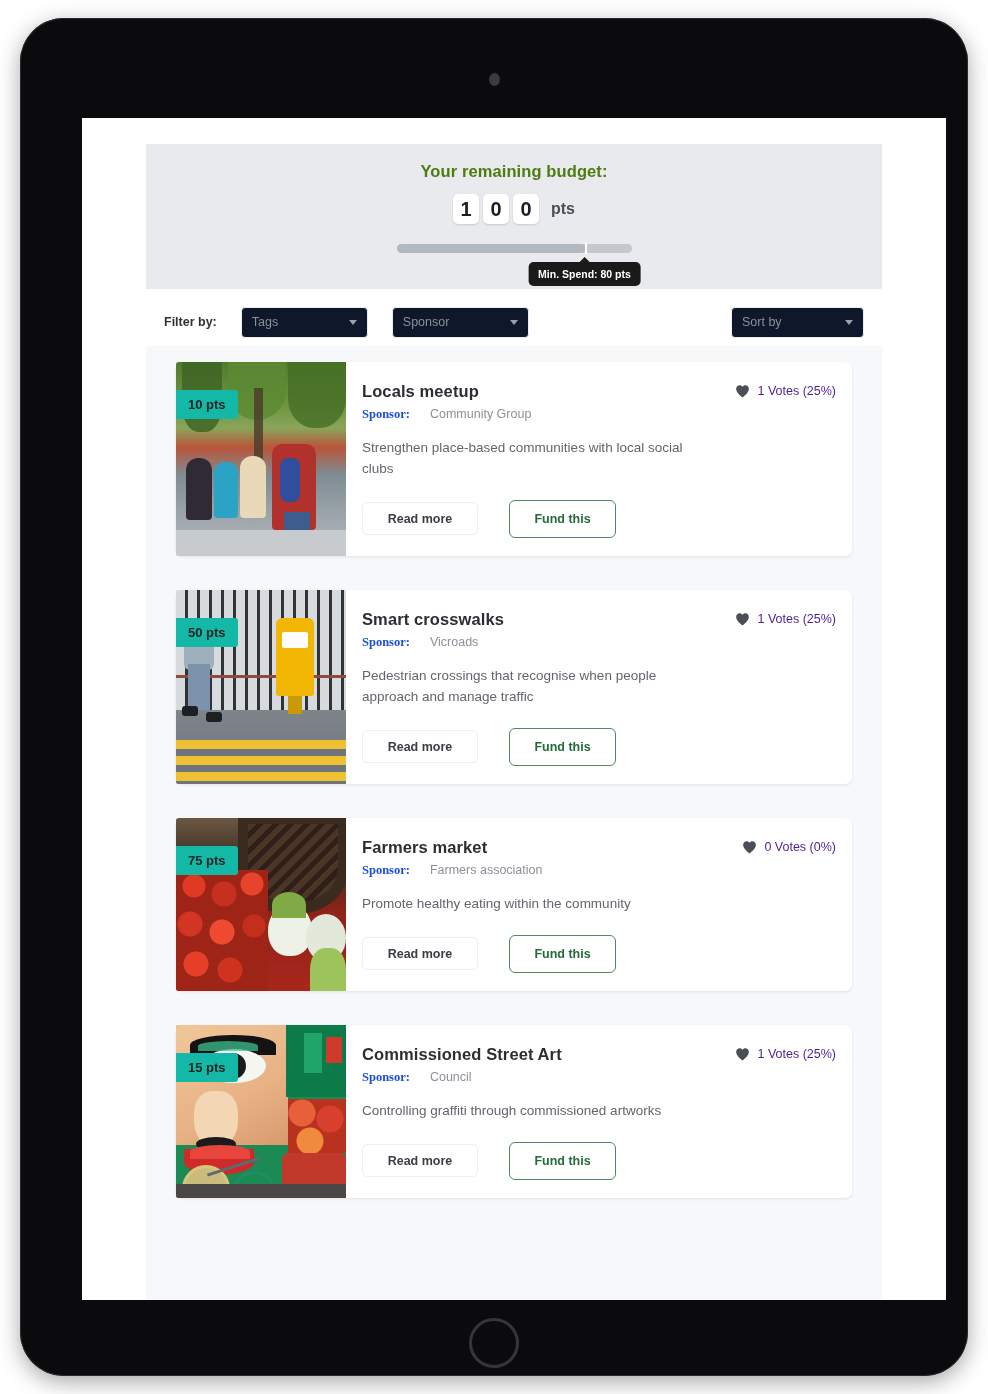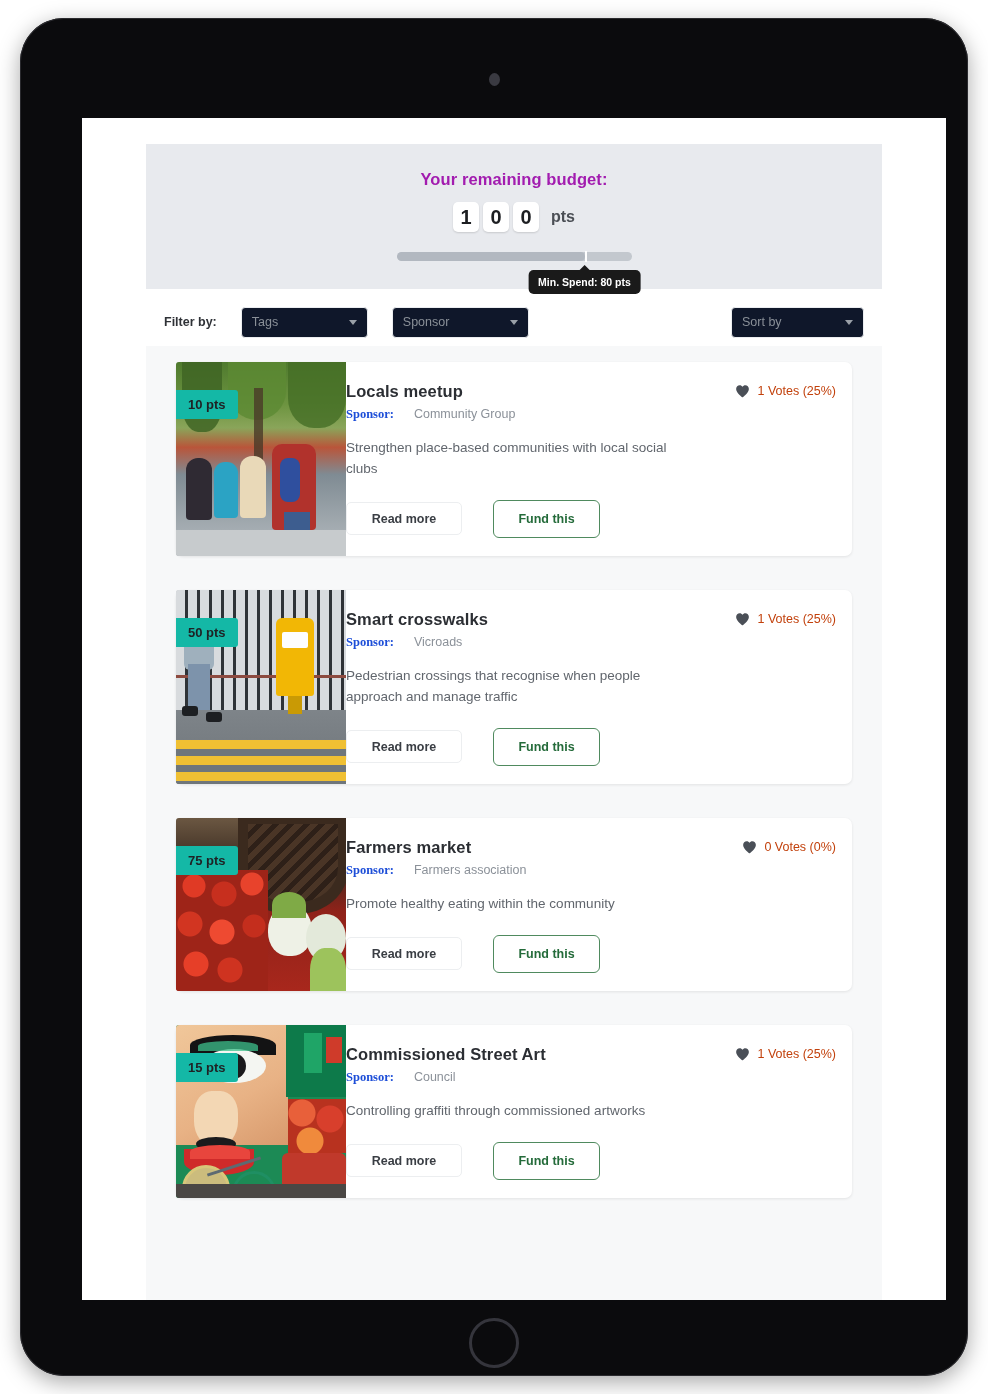--- a/index.html
+++ b/index.html
@@ -60,24 +60,24 @@
   .budget-header {
     position: absolute;
     left: 64px;
     top: 26px;
     width: 736px;
     height: 145px;
     background: #e8eaee;
     text-align: center;
   }
   .budget-title {
-    padding-top: 26px;
+    padding-top: 18px;
     font-size: 16.5px;
     font-weight: 600;
-    color: #a21caf;
+    color: #4d7c0f;
     letter-spacing: 0.1px;
   }
   .budget-amount-row {
     margin-top: 13px;
     display: flex;
     align-items: center;
     justify-content: center;
     gap: 4px;
   }
   .digit-tile {
@@ -226,21 +226,21 @@
     background: #14b8a6;
     color: #1f2124;
     font-size: 13px;
     font-weight: 700;
     padding: 7px 12px;
     border-radius: 0 3px 3px 0;
     z-index: 3;
   }
   .card-body {
     flex: 1;
-    padding: 20px 20px 18px 0;
+    padding: 20px 20px 18px 16px;
     position: relative;
   }
   .card-title {
     font-size: 16.5px;
     font-weight: 700;
     color: #2b2e33;
     letter-spacing: 0.1px;
   }
   .sponsor-row {
     margin-top: 6px;
@@ -291,21 +291,21 @@
     cursor: pointer;
   }
   .votes {
     position: absolute;
     right: 16px;
     top: 22px;
     display: flex;
     align-items: center;
     gap: 7px;
     font-size: 12.5px;
-    color: #c2410c;
+    color: #4c1d95;
     white-space: nowrap;
   }
   .heart-icon {
     width: 15px;
     height: 14px;
     display: inline-block;
     color: #4a4f57;
   }
 </style>
 </head>

